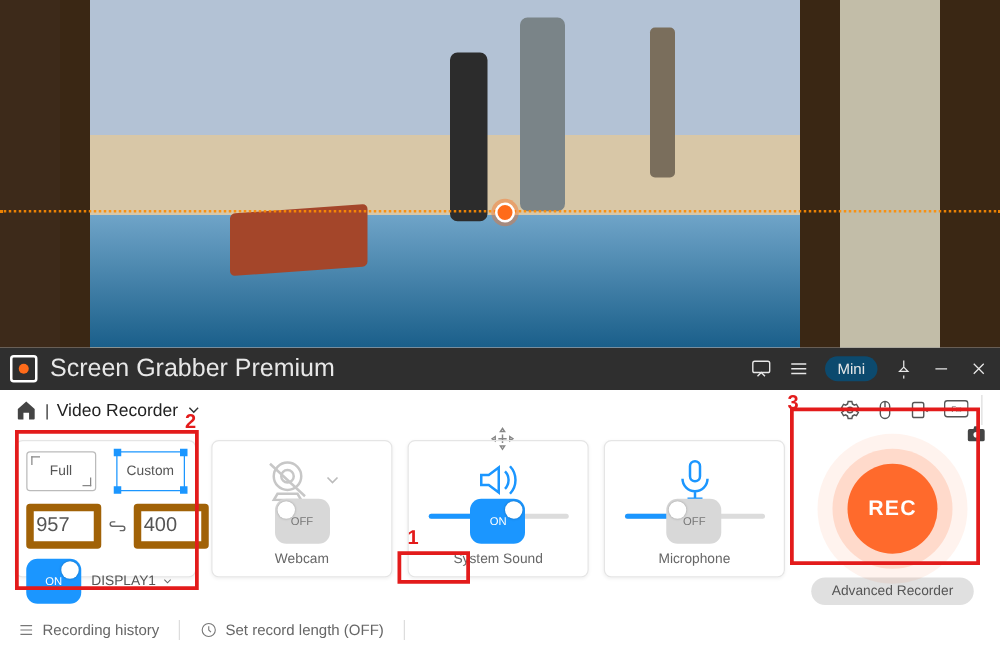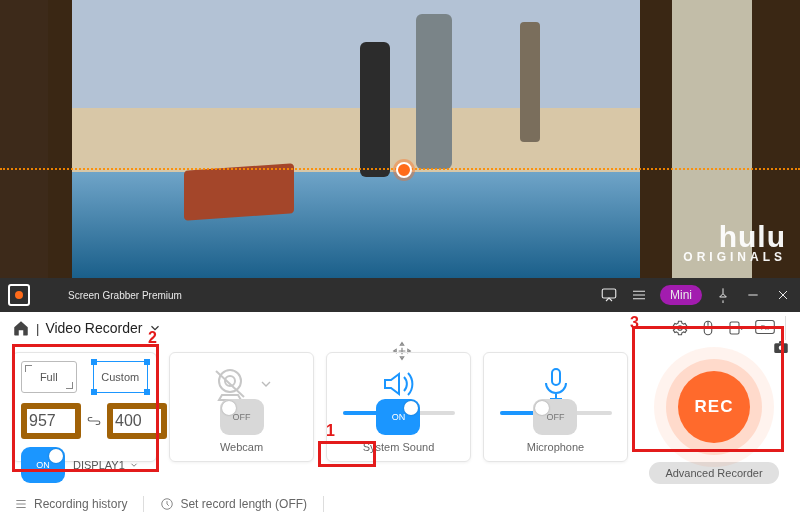--- a/index.html
+++ b/index.html
@@ -46,26 +46,26 @@
 
   .titlebar {
     width:100%; height:34px; background:#2f2f2f; color:#e8e8e8;
     display:flex; align-items:center; padding:0 8px; box-sizing:border-box;
   }
   .titlebar .logo {
     width:18px; height:18px; border:2px solid #fff; border-radius:3px;
     display:flex; align-items:center; justify-content:center; margin-right:10px;
   }
   .titlebar .logo::after { content:""; width:8px; height:8px; background:#ff6b1a; border-radius:50%; }
-  .titlebar .title { flex:1; font-size:10px;margin-left:28px; }
+  .titlebar .title { flex:1; font-size:20px; }
   .titlebar .tb-right { display:flex; align-items:center; gap:12px; }
   .tb-icon { width:18px; height:18px; display:flex; align-items:center; justify-content:center; cursor:pointer; }
   .tb-icon svg { stroke:#e8e8e8; fill:none; stroke-width:1.5; }
   .mini-btn {
-    height:20px; padding:0 10px; border-radius:10px; background:#a21caf;
+    height:20px; padding:0 10px; border-radius:10px; background:#0c4a6e;
     color:#e8e8e8; font-size:12px; display:flex; align-items:center; cursor:pointer;
   }
 
   .toolbar {
     height:30px; padding:2px 12px 0; display:flex; align-items:center; box-sizing:border-box;
   }
   .toolbar .home {
     width:18px; height:18px; margin-right:6px;
   }
   .toolbar .home svg { fill:#444; }
@@ -183,24 +183,20 @@
   <div class="sky"></div>
   <div class="grass"></div>
   <div class="deck"></div>
   <div class="pool"></div>
   <div class="chair"></div>
   <div class="figure1"></div>
   <div class="figure2"></div>
   <div class="figure3"></div>
   <div class="dots-line"></div>
   <div class="center-anchor"></div>
-  <div class="hulu">
-    <div class="big">hulu</div>
-    <div class="sub">ORIGINALS</div>
-  </div>
 </div>
 
 <div class="titlebar">
   <span class="logo"></span>
   <span class="title">Screen Grabber Premium</span>
   <div class="tb-right">
     <span class="tb-icon">
       <svg width="18" height="18" viewBox="0 0 24 24">
           <rect x="3" y="4" width="18" height="12" rx="2"></rect>
           <path d="M8 20l4-4 4 4"></path>

